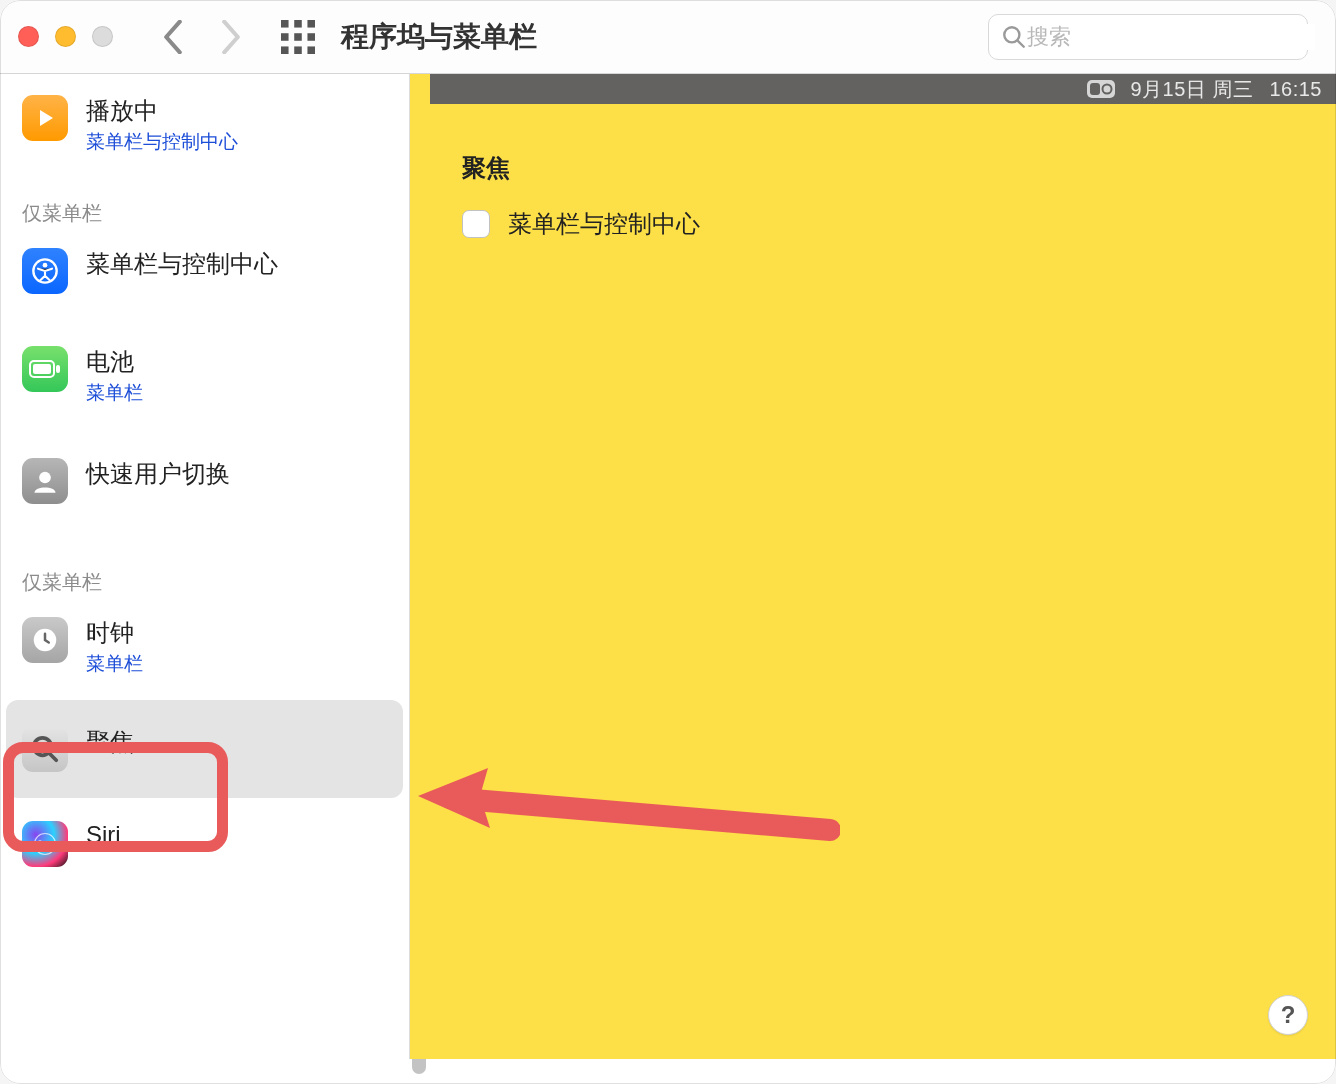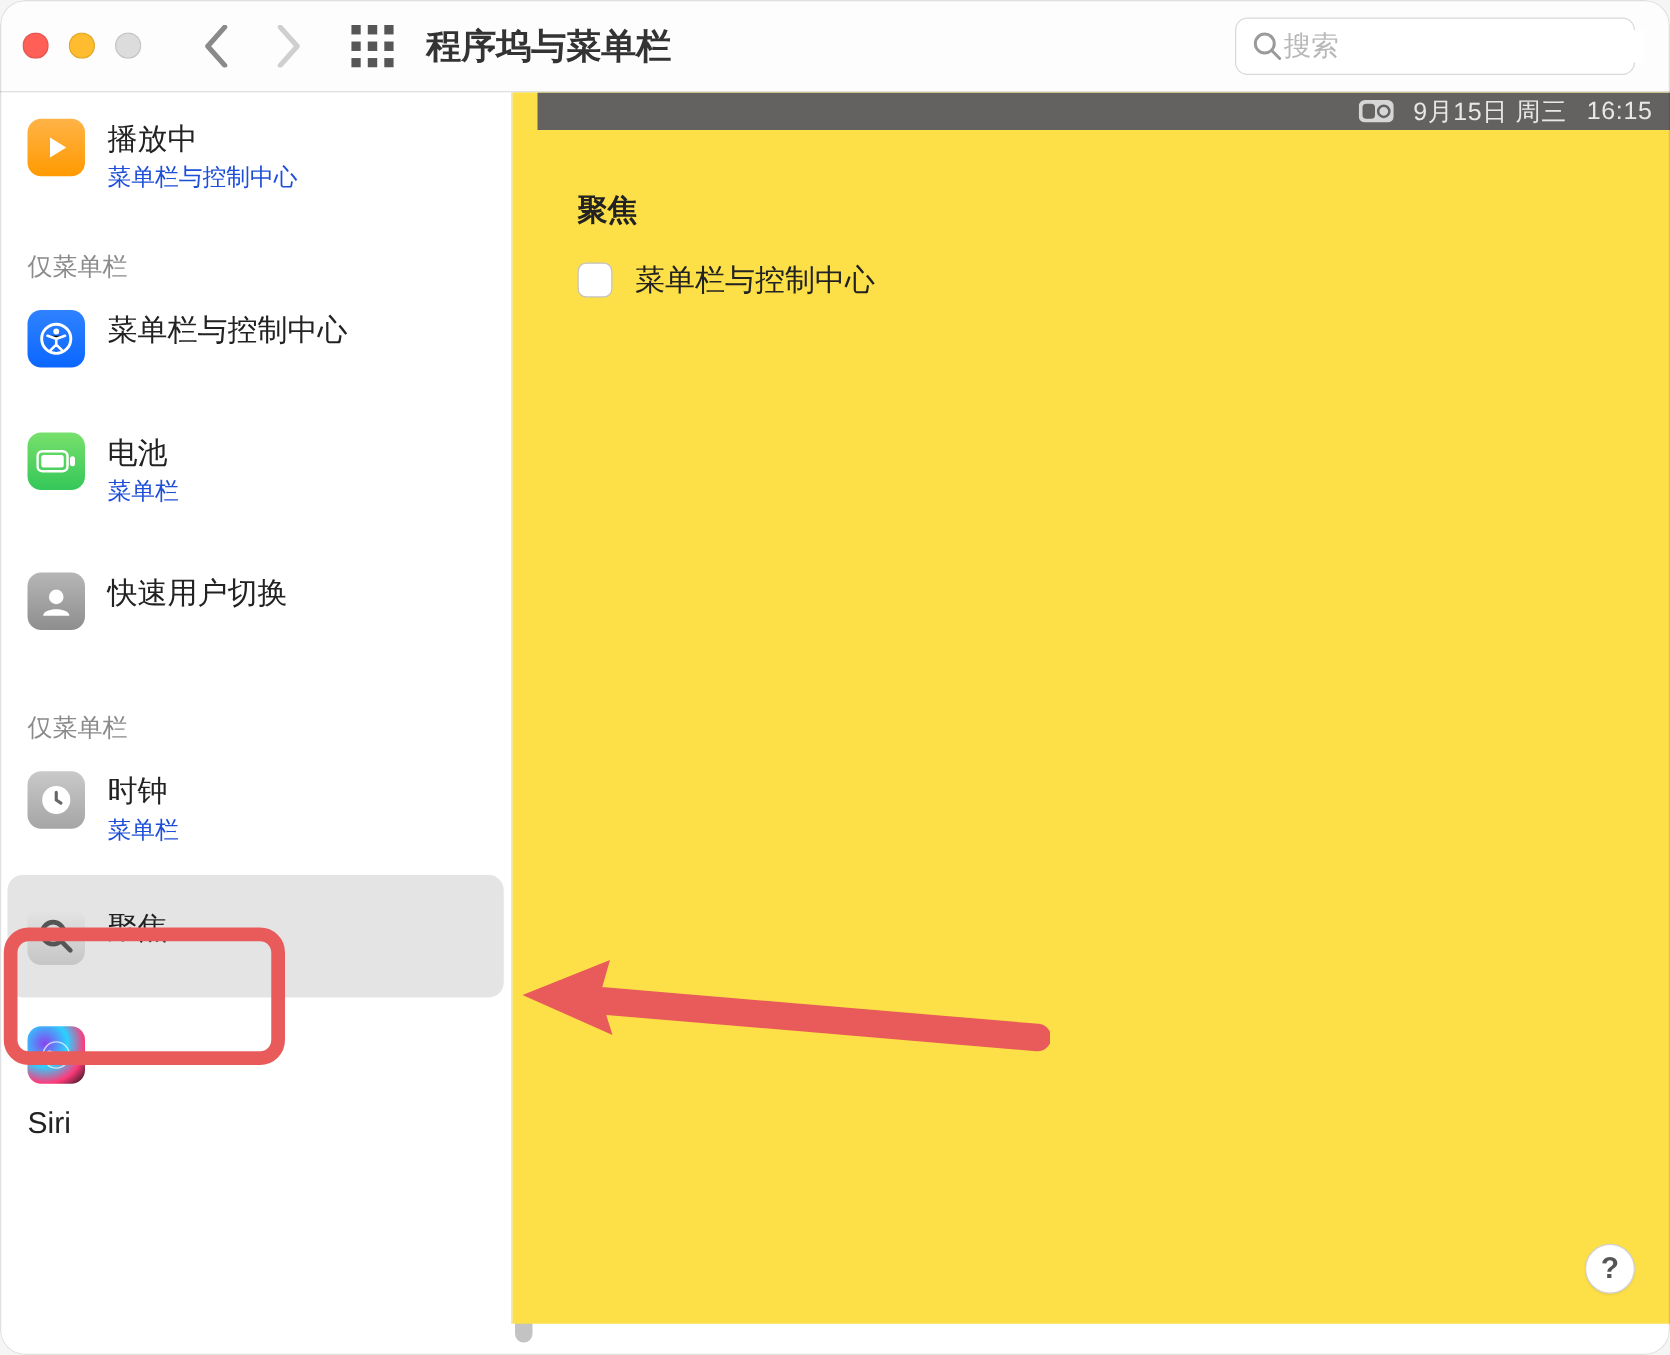--- a/index.html
+++ b/index.html
@@ -329,21 +329,21 @@
             <svg width="30" height="30" viewBox="0 0 24 24">
                 <circle cx="10" cy="10" r="7" stroke="#555" stroke-width="3" fill="none"></circle>
                 <line x1="15" y1="15" x2="21" y2="21" stroke="#555" stroke-width="3" stroke-linecap="round"></line>
               </svg>
           </div>
           <div class="labels">
             <div class="label">聚焦</div>
           </div>
         </div>
 
-        <div class="list-item" style="margin-top:6px;flex-direction:column;">
+        <div class="list-item" style="margin-top:6px;">
           <div class="icon-box ic-siri">
             <svg width="28" height="28" viewBox="0 0 24 24">
                 <circle cx="12" cy="12" r="9" fill="none" stroke="#fff" stroke-width="1" opacity="0.7"></circle>
                 <path d="M5 12 C 8 4, 16 20, 19 12" stroke="#fff" stroke-width="1.5" fill="none"></path>
               </svg>
           </div>
           <div class="labels">
             <div class="label">Siri</div>
           </div>
         </div>

